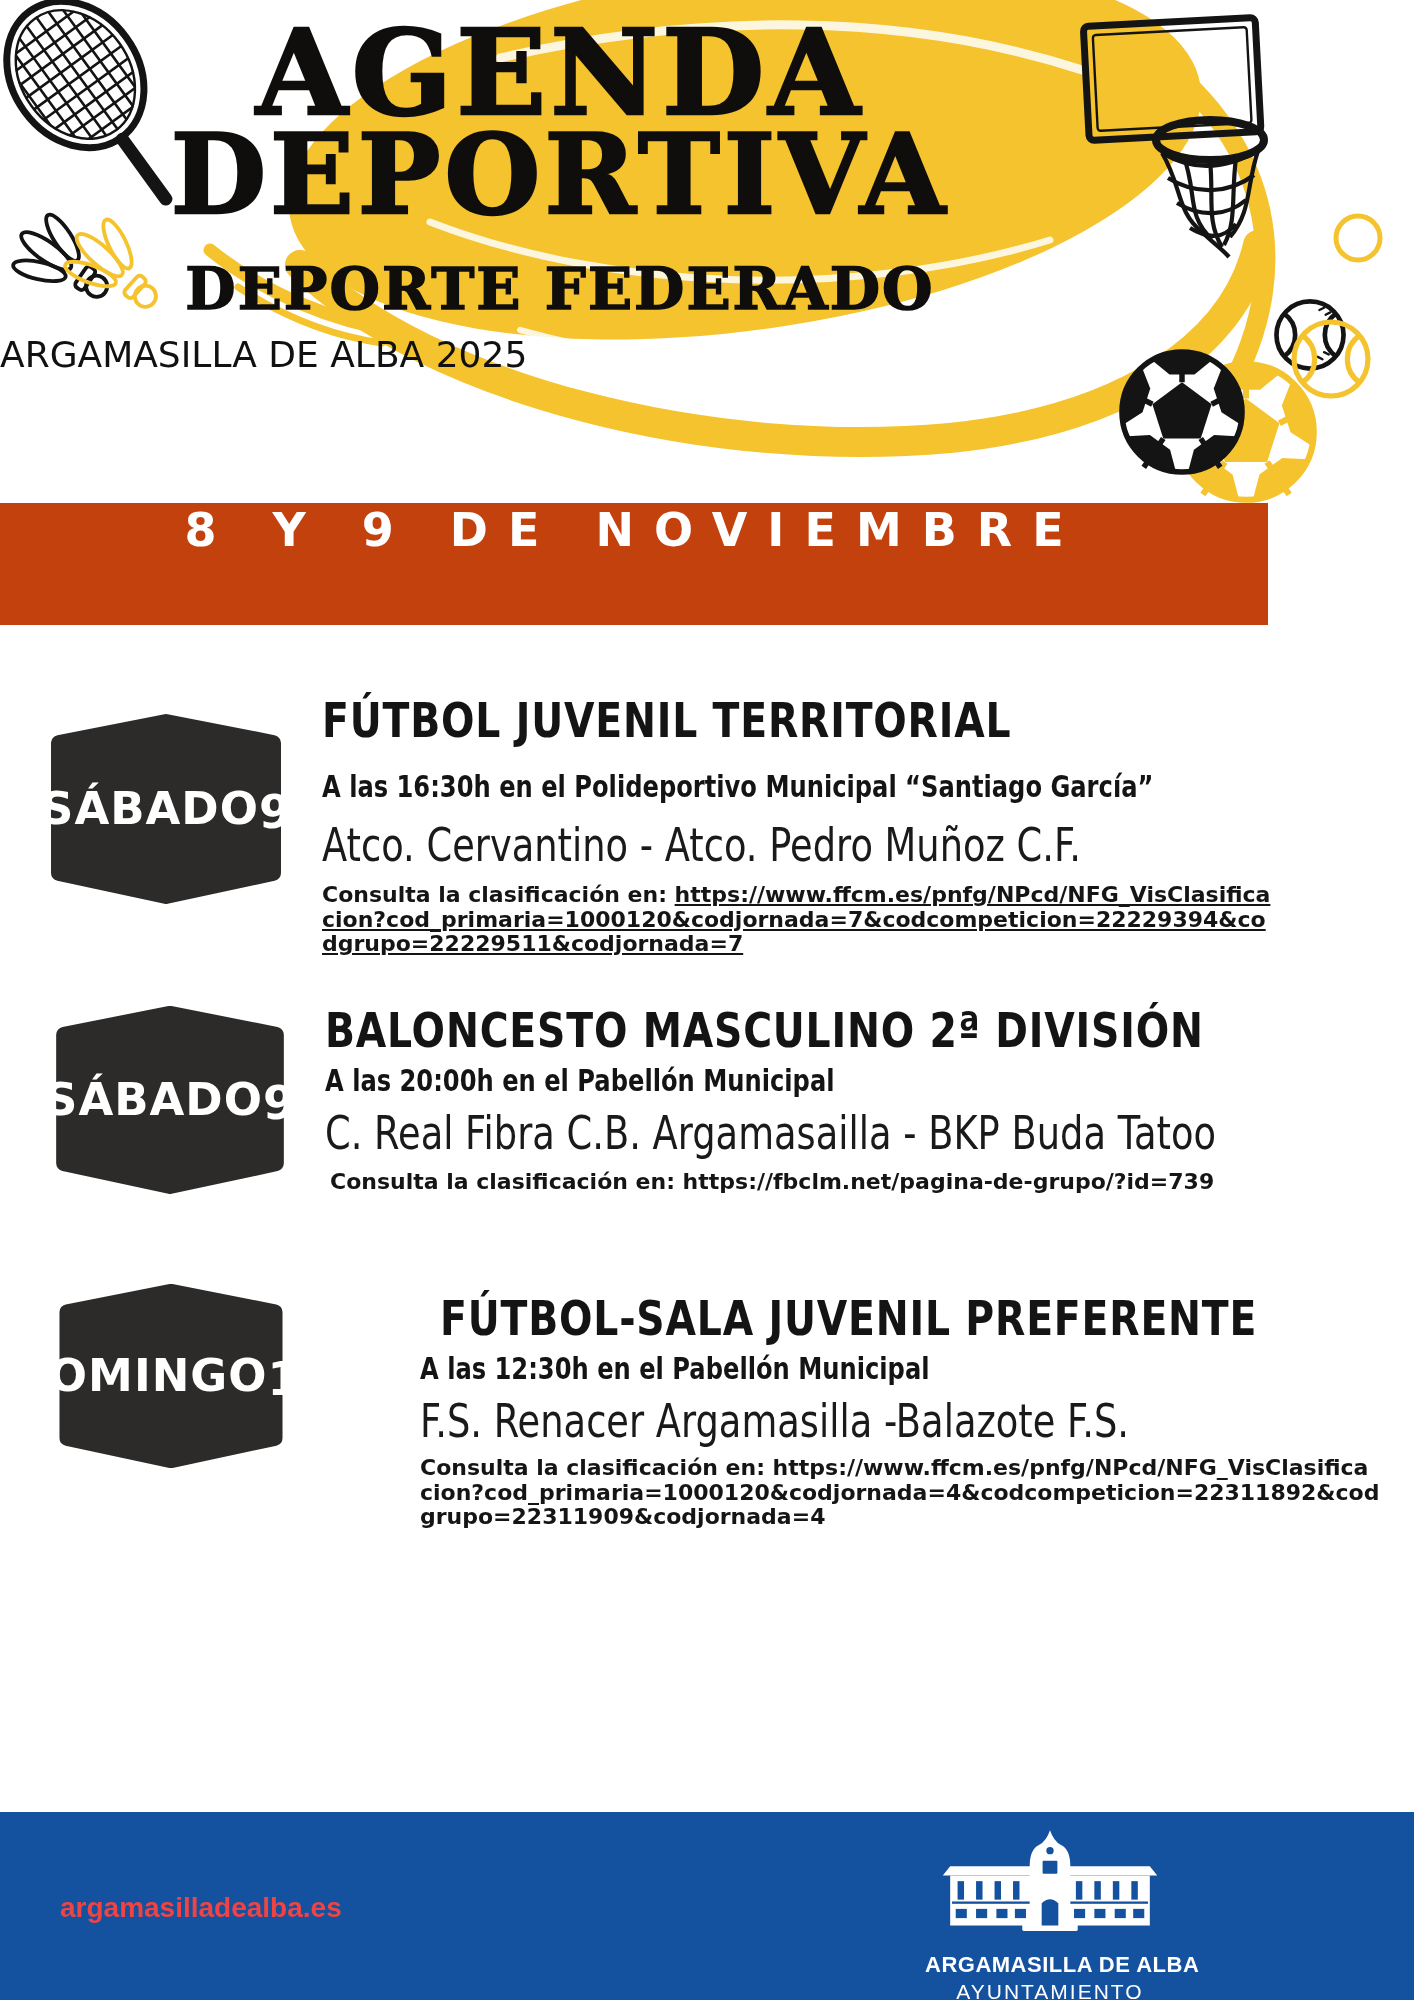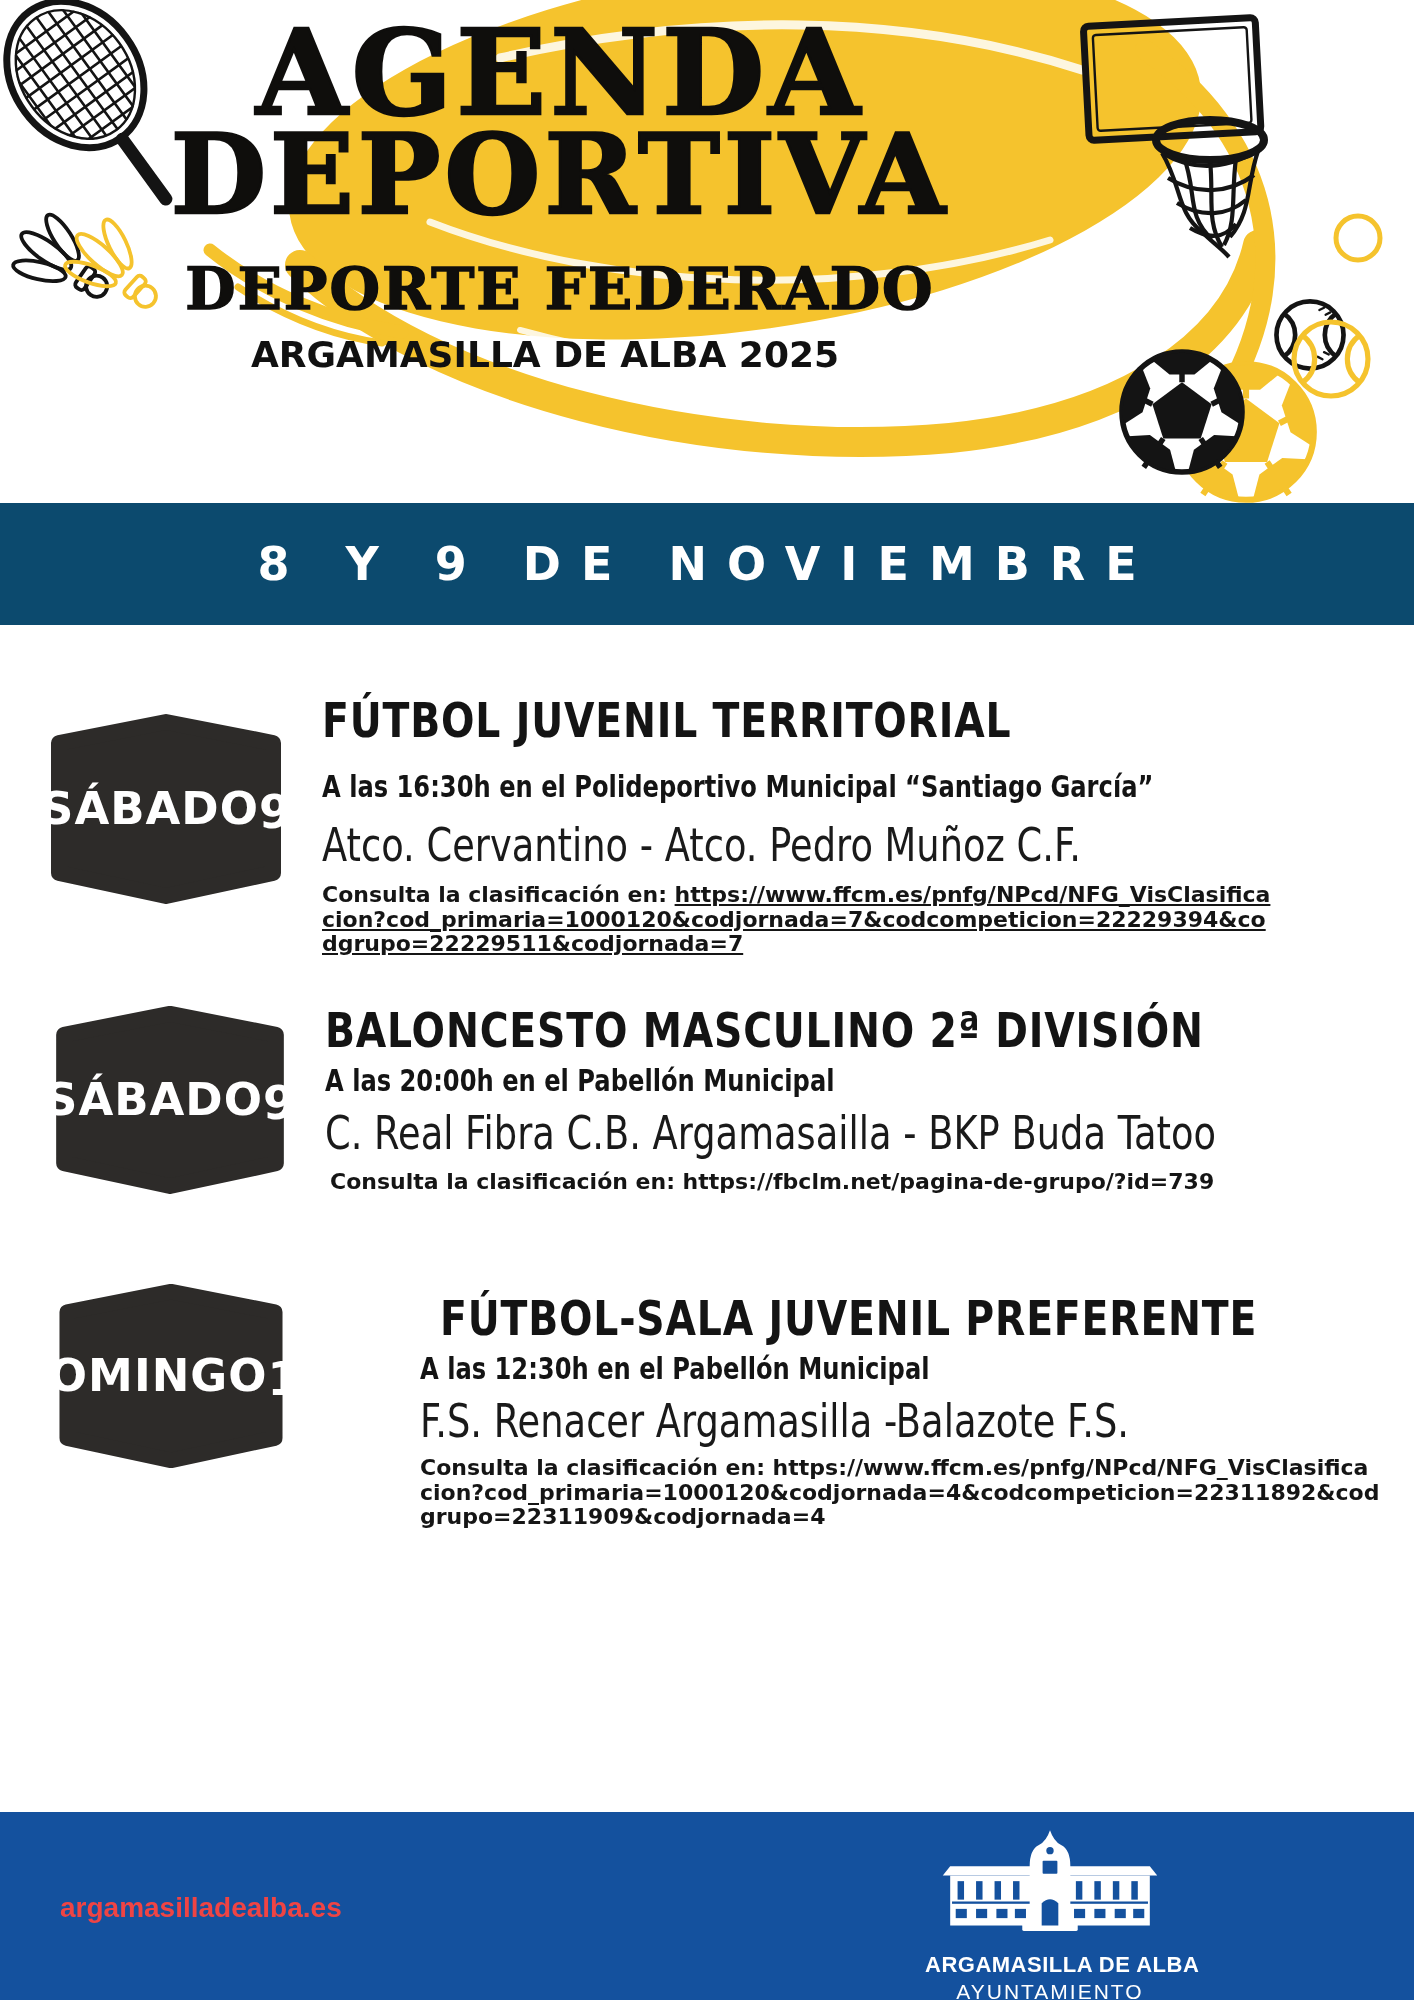--- a/index.html
+++ b/index.html
@@ -6,26 +6,26 @@
   .page{position:relative;width:1414px;height:2000px;background:#ffffff;overflow:hidden;
         font-family:"DejaVu Sans",sans-serif;color:#121212;margin:0 auto;}
   .abs{position:absolute;}
   .title-line{font-family:"DejaVu Serif",serif;font-weight:bold;color:#0f0e0c;
               -webkit-text-stroke:2.5px #0f0e0c;line-height:1;letter-spacing:4px;}
   .title1{position:absolute;left:0;top:14px;width:1120px;text-align:center;font-size:118px;}
   .title2{position:absolute;left:0;top:120px;width:1120px;text-align:center;font-size:110px;}
   .subtitle{position:absolute;left:0;top:244px;width:1120px;text-align:center;
             font-family:"DejaVu Serif",serif;font-weight:bold;-webkit-text-stroke:1.5px #0f0e0c;
             font-size:58px;letter-spacing:2px;color:#0f0e0c;margin-top:11px;}
-  .loc{position:absolute;left:0;top:334px;width:1090px;text-align:center;
-       font-weight:bold;font-size:36px;letter-spacing:0px;color:#111;}
-
-  
-  .banner{position:absolute;left:0;top:503px;width:1414px;height:122px;background:#0c4a6e;
-          display:flex;align-items:center;justify-content:center;}
+  .loc{position:absolute;left:0;top:334px;width:1090px;text-align:left;
+       font-weight:normal;font-size:36px;letter-spacing:0px;color:#111;}
+
+  
+  .banner{position:absolute;left:0;top:503px;width:1268px;height:122px;background:#c2410c;
+          display:flex;justify-content:center;}
   .banner-text{color:#ffffff;font-weight:bold;font-size:46px;letter-spacing:20px;white-space:nowrap;}
 
   
   .badge{position:absolute;display:flex;flex-direction:row;align-items:center;justify-content:center;}
   .badge svg{position:absolute;inset:0;width:100%;height:100%;}
   .badge-word{position:relative;color:#fff;font-weight:bold;font-size:45px;letter-spacing:1px;line-height:1.05;}
   .badge-num{position:relative;color:#fff;font-weight:bold;font-size:46px;line-height:1.05;margin-top:6px;}
 
   
   .ev-title{position:absolute;font-weight:bold;font-size:48px;color:#141414;white-space:nowrap;

